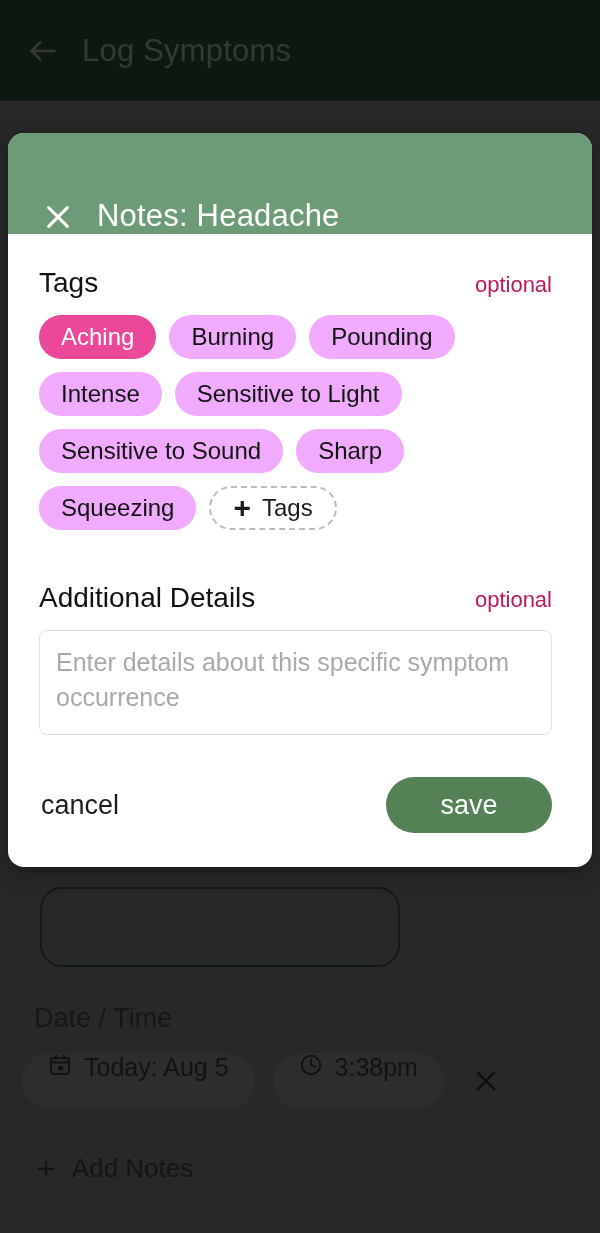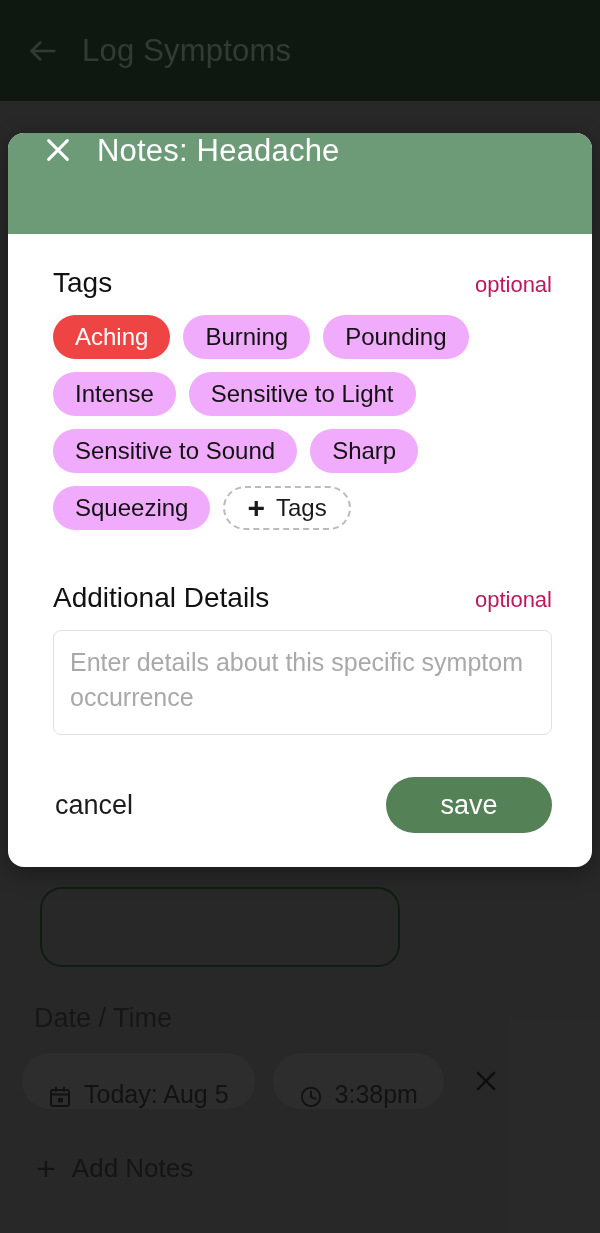--- a/index.html
+++ b/index.html
@@ -74,21 +74,21 @@
   #datetime-label { left: 34px; top: 902px; }
 
   .chip-row { position: absolute; display: flex; align-items: center; }
   #datetime-row { left: 22px; top: 952px; gap: 18px; }
 
   .dt-chip {
     height: 56px;
     border-radius: 28px;
     background: rgba(255,255,255,0.055);
     display: flex;
-    align-items: flex-end;
+    align-items: flex-start;
     gap: 12px;
     padding: 0 26px;
     font-size: 25px;
     color: #1a1a1a;
     opacity: 0.85;
   }
   .dt-chip .glyph { display:flex; align-items:center; }
 
   #clear-datetime {
     width: 40px; height: 40px;
@@ -122,39 +122,39 @@
     background: #ffffff;
     border-radius: 16px;
     overflow: hidden;
     box-shadow: 0 6px 22px rgba(0,0,0,0.35);
   }
 
   #modal-header {
     height: 101px;
     background: #6D9A77;
     display: flex;
-    align-items: flex-start;
+    align-items: flex-end;
     padding-left: 33px;
     gap: 22px;
   }
 
   #modal-close {
     width: 34px; height: 34px;
     display: flex; align-items: center; justify-content: center;
     flex: 0 0 auto;
   }
 
   #modal-title {
     font-size: 31px;
     color: #ffffff;
     font-weight: 400;
     letter-spacing: 0.2px;
   }
 
-  #modal-content { padding: 33px 40px 0 45px; }
+  #modal-content { padding: 33px 40px 0 31px; }
 
   .field-head {
     display: flex;
     align-items: baseline;
     justify-content: space-between;
     margin-bottom: 16px;
   }
   .field-title { font-size: 28px; color: #111111; }
   .field-optional { font-size: 22px; color: #be185d; }
 
@@ -170,21 +170,21 @@
     border-radius: 22px;
     display: inline-flex;
     align-items: center;
     padding: 0 22px;
     font-size: 24px;
     white-space: nowrap;
     border: none;
     font-family: inherit;
   }
   .tag.off { background: #f0abfc; color: #121212; }
-  .tag.on  { background: #ef4444; color: #ffffff; }
+  .tag.on  { background: #ec4899; color: #ffffff; }
 
   #add-tag-button {
     height: 44px;
     border-radius: 22px;
     display: inline-flex;
     align-items: center;
     gap: 11px;
     padding: 0 22px;
     font-size: 24px;
     background: #ffffff;

